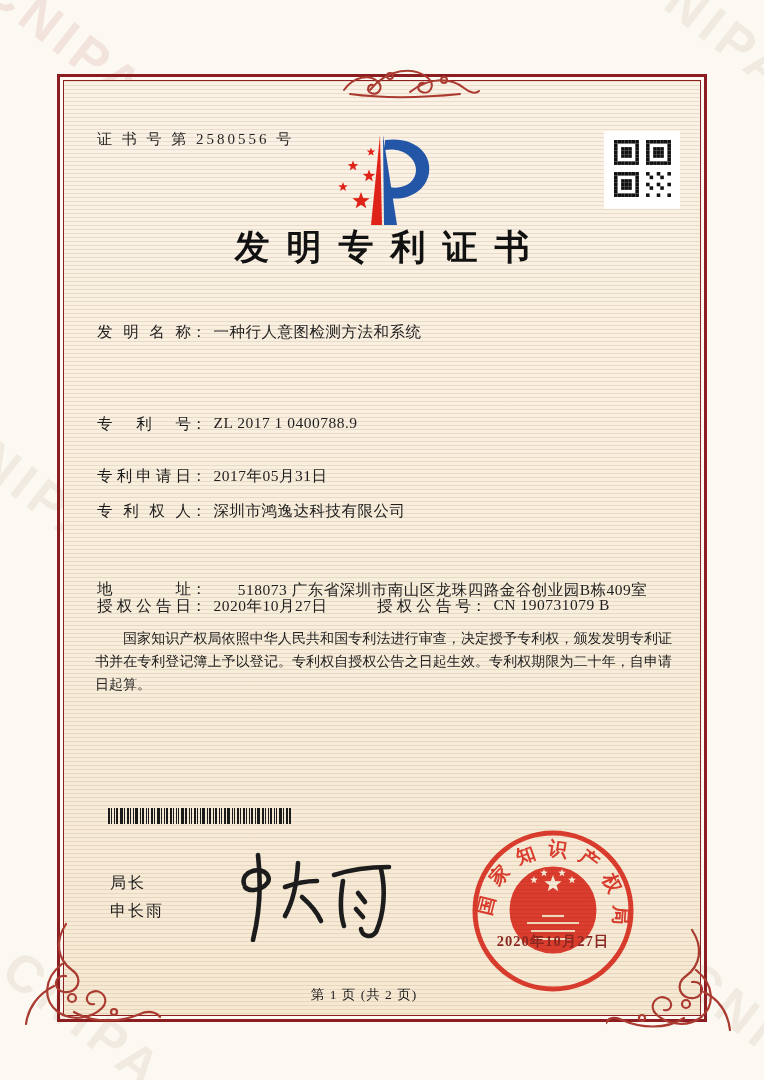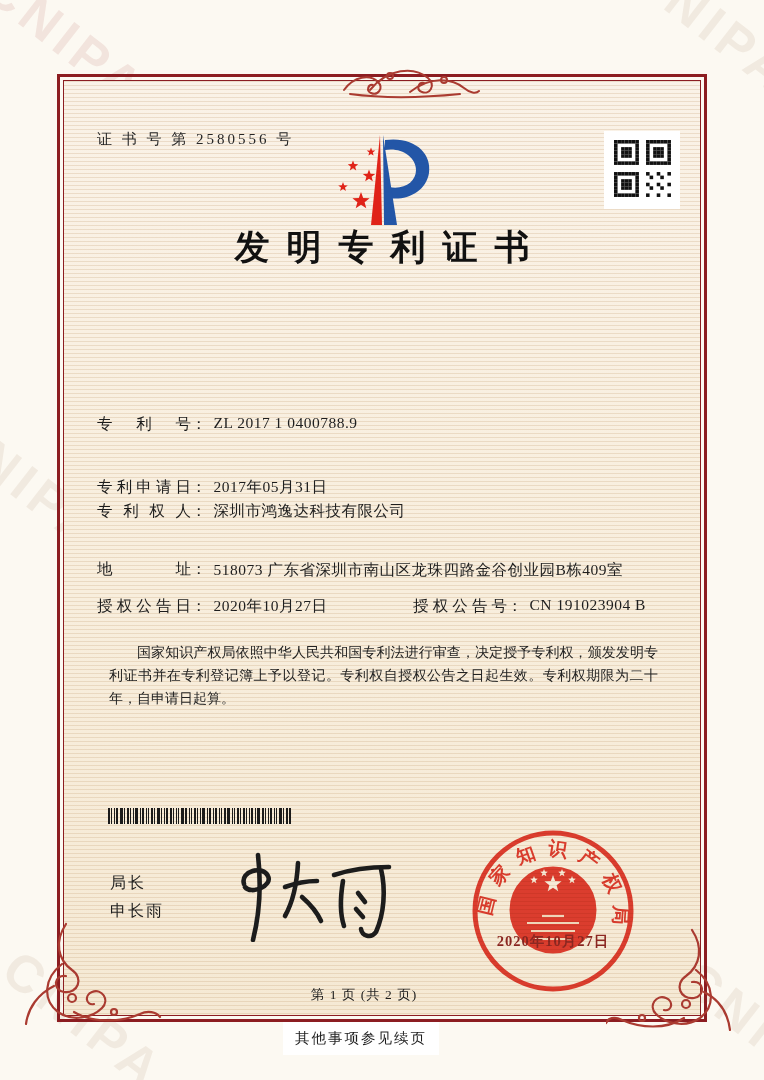--- a/index.html
+++ b/index.html
@@ -30,26 +30,26 @@
   .title{
     left:0;top:224px;width:764px;text-align:center;
     font-size:35px;font-weight:600;letter-spacing:17px;padding-left:17px;
     box-sizing:border-box;color:#111;
   }
   .qrpatch{left:604px;top:131px;width:76px;height:78px;background:#fff;}
   .row{position:absolute;left:97px;display:flex;align-items:flex-start;font-size:15.5px;}
   .lblt{display:inline-block;width:94px;text-align:justify;text-align-last:justify;color:#1c1c1c;}
   .colon{font-style:normal;}
   .val{margin-left:7px;letter-spacing:0.5px;}
-  .val.addr{width:458px;line-height:22px;}
+  .val.addr{width:458px;line-height:22px;text-align:center;}
   .paras{
     left:95px;top:627px;width:577px;font-size:14px;line-height:23px;
     text-align:justify;color:#222;
   }
-  .paras p{margin:14px;text-indent:2em;}
+  .paras p{margin:0;text-indent:2em;}
   .barcode{left:108px;top:808px;width:196px;height:16px;display:flex;align-items:stretch;}
   .barcode span{display:block;background:#1b1b1b;}
   .dirtitle{left:110px;top:873px;font-size:16px;letter-spacing:2px;}
   .dirname{left:110px;top:901px;font-size:16px;letter-spacing:2px;}
   .pageno{left:364px;top:986px;transform:translateX(-50%);font-size:13.5px;letter-spacing:1px;white-space:nowrap;}
   .note{
     left:283px;top:1022px;background:#ffffff;padding:7px 12px;
     font-size:14.5px;letter-spacing:2px;white-space:nowrap;
   }
   svg{display:block;}
@@ -229,43 +229,47 @@
       <rect x="42.72" y="53.4" width="3.56" height="3.56" fill="#111"></rect>
       <rect x="46.28" y="35.6" width="3.56" height="3.56" fill="#111"></rect>
       <rect x="46.28" y="46.28" width="3.56" height="3.56" fill="#111"></rect>
       <rect x="53.4" y="32.04" width="3.56" height="3.56" fill="#111"></rect>
       <rect x="53.4" y="42.72" width="3.56" height="3.56" fill="#111"></rect>
       <rect x="53.4" y="53.4" width="3.56" height="3.56" fill="#111"></rect>
     </svg>
 
   <div class="abs title">发明专利证书</div>
 
+  <div class="row" style="top:322px">
+    <span class="lbl"><span class="lblt">发明名称</span><i class="colon">：</i></span>
+    <span class="val">一种行人意图检测方法和系统</span>
+  </div>
   <div class="row" style="top:414px">
     <span class="lbl"><span class="lblt">专利号</span><i class="colon">：</i></span>
     <span class="val">ZL 2017 1 0400788.9</span>
   </div>
-  <div class="row" style="top:477px">
+  <div class="row" style="top:466px">
     <span class="lbl"><span class="lblt">专利申请日</span><i class="colon">：</i></span>
     <span class="val">2017年05月31日</span>
   </div>
   <div class="row" style="top:501px">
     <span class="lbl"><span class="lblt">专利权人</span><i class="colon">：</i></span>
     <span class="val">深圳市鸿逸达科技有限公司</span>
   </div>
-  <div class="row" style="top:559px">
+  <div class="row" style="top:579px">
     <span class="lbl"><span class="lblt">地址</span><i class="colon">：</i></span>
     <span class="val addr">518073 广东省深圳市南山区龙珠四路金谷创业园B栋409室</span>
   </div>
   <div class="row" style="top:596px">
     <span class="lbl"><span class="lblt">授权公告日</span><i class="colon">：</i></span>
     <span class="val">2020年10月27日</span>
   </div>
-  <div class="row" style="top:596px;left:413px">
+  <div class="row" style="top:596px;left:377px">
     <span class="lbl"><span class="lblt">授权公告号</span><i class="colon">：</i></span>
-    <span class="val">CN 191023904 B</span>
+    <span class="val">CN 190731079 B</span>
   </div>
 
   <div class="abs paras">
     <p>国家知识产权局依照中华人民共和国专利法进行审查，决定授予专利权，颁发发明专利证书并在专利登记簿上予以登记。专利权自授权公告之日起生效。专利权期限为二十年，自申请日起算。</p>
   </div>
 
   <div class="abs barcode" id="barcode">
       <span style="width: 2px; margin-right: 1px;"></span>
       <span style="width: 1px; margin-right: 2px;"></span>
       <span style="width: 1px; margin-right: 1px;"></span>
@@ -368,15 +372,14 @@
         <path d="M59 97 H111"></path>
         <path d="M63 105 H107"></path>
         <path d="M67 113 H103"></path>
         <path d="M74 90 H96"></path>
       </g>
     </g>
     <text x="85" y="120" text-anchor="middle" font-size="14.5" font-weight="bold" fill="#8c1f1c" letter-spacing="1" font-family="Liberation Serif, DejaVu Serif, serif">2020年10月27日</text>
   </svg>
 
   <div class="abs pageno">第 1 页 (共 2 页)</div>
-  <div class="abs note">其他事项参见续页</div>
 
 </div>
 
 </body></html>

